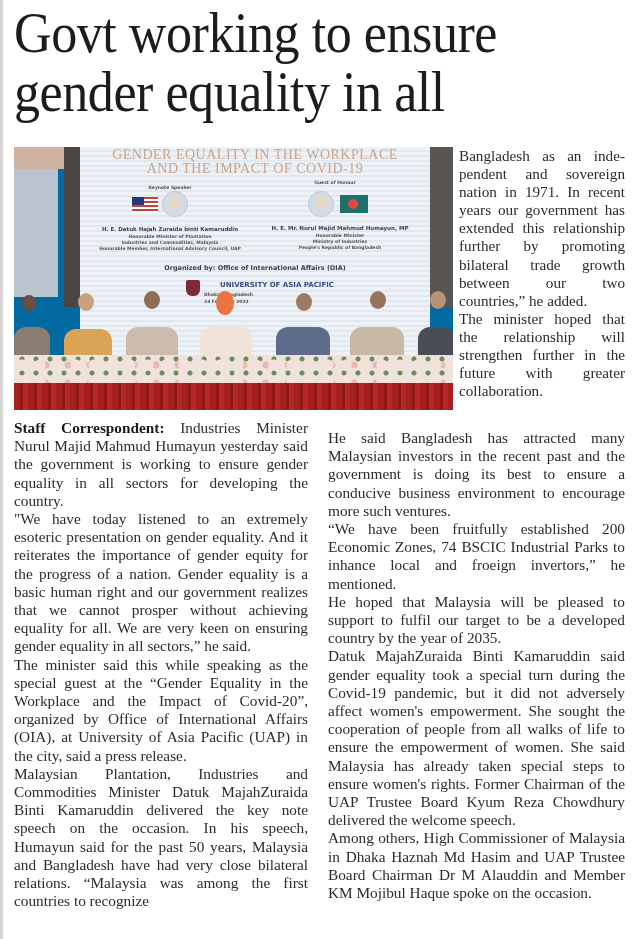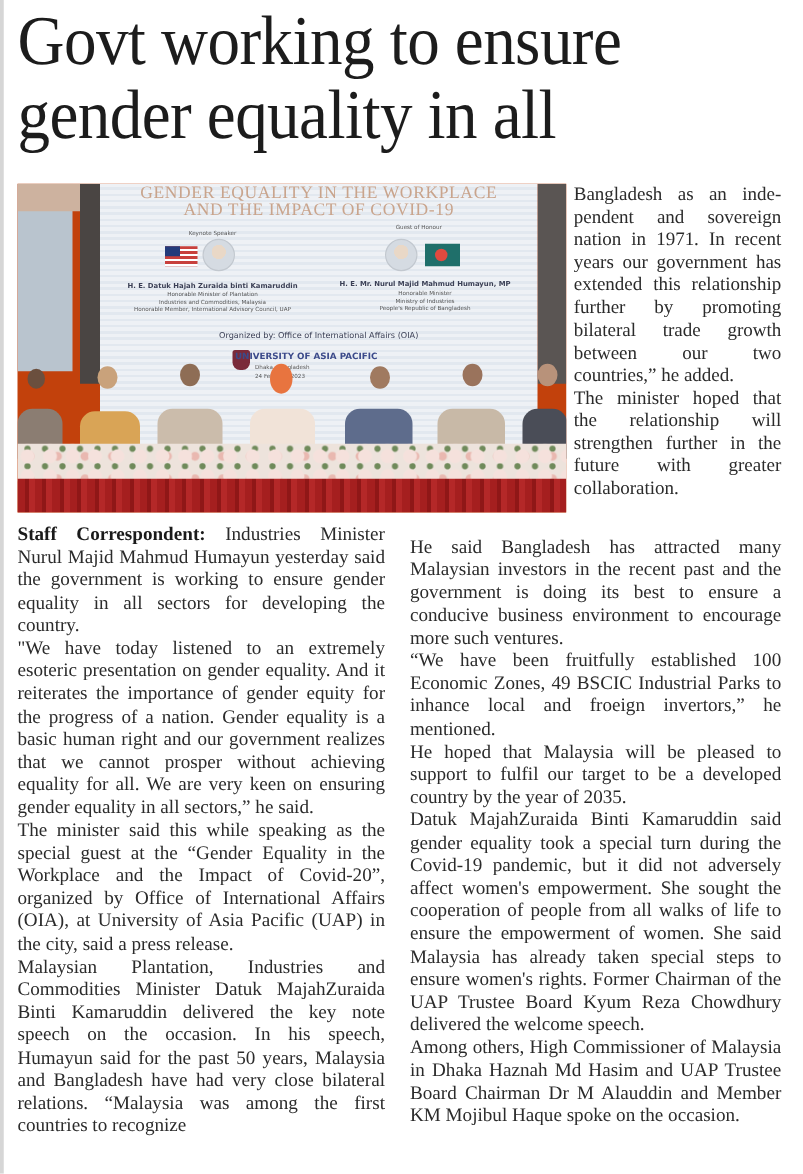--- a/index.html
+++ b/index.html
@@ -20,36 +20,36 @@
       font-size: 56px; line-height: 58px;
       color: #1c1c1c; letter-spacing: -0.5px;
       transform: scaleX(0.93); transform-origin: left top;
       white-space: nowrap;
     }
     .headline div { height: 59px; }
 
     
     .photo {
       position: absolute; left: 14px; top: 147px; width: 439px; height: 263px;
-      overflow: hidden; background: #c2410c;
+      overflow: hidden; background: #0369a1;
     }
     .photo .wall-left { position:absolute; left:0; top:0; width:44px; height:150px; background:#b9c4ce; }
     .photo .wall-left-top { position:absolute; left:0; top:0; width:60px; height:22px; background:#cdb29f; }
     .photo .pillar-left { position:absolute; left:50px; top:0; width:16px; height:160px; background:#4a4543; }
     .photo .pillar-right { position:absolute; left:416px; top:0; width:23px; height:160px; background:#5a5553; }
     .photo .screen {
       position:absolute; left:66px; top:0; width:350px; height:215px;
       background: repeating-linear-gradient(180deg, #eef1f5 0px, #eef1f5 3px, #e2e8ef 3px, #e2e8ef 5px);
     }
     .screen .s-title {
       position:absolute; left:0; width:100%; text-align:center;
       font-family: "Liberation Serif", serif; color:#c9a48c; font-size:14px; letter-spacing:0.5px;
     }
     .screen .s-small {
-      position:absolute; font-family:"DejaVu Sans", sans-serif; font-size:4.5px; color:#555; text-align:center;
+      position:absolute; font-family:"DejaVu Sans", sans-serif; font-size:4.5px; color:#555; text-align:center;font-weight:bold;
     }
     .screen .s-name { font-size:5.5px; font-weight:bold; color:#3a3f55; }
     .screen .flag-my {
       position:absolute; width:26px; height:16px;
       background: repeating-linear-gradient(180deg, #c8403c 0 2px, #ffffff 2px 4px);
     }
     .screen .flag-my::before { content:""; position:absolute; left:0; top:0; width:12px; height:8px; background:#233a7a; }
     .screen .flag-bd { position:absolute; width:28px; height:18px; background:#1f6f6a; }
     .screen .flag-bd::before { content:""; position:absolute; left:8px; top:4px; width:10px; height:10px; border-radius:50%; background:#e04a3f; }
     .screen .portrait {
@@ -122,21 +122,21 @@
     <div class="s-small" style="left:220px; top:33px; width:70px;">Guest of Honour</div>
     <div class="portrait" style="left:228px; top:44px;"></div>
     <div class="flag-bd" style="left:260px; top:48px;"></div>
     <div class="s-small s-name" style="left:180px; top:78px; width:160px;">H. E. Mr. Nurul Majid Mahmud Humayun, MP</div>
     <div class="s-small" style="left:180px; top:86px; width:160px;">Honorable Minister</div>
     <div class="s-small" style="left:180px; top:92px; width:160px;">Ministry of Industries</div>
     <div class="s-small" style="left:180px; top:98px; width:160px;">People's Republic of Bangladesh</div>
 
     <div class="s-small" style="left:60px; top:117px; width:230px; font-size:6.5px; color:#3a3f55;">Organized by: Office of International Affairs (OIA)</div>
     <div class="crest" style="left:106px; top:133px;"></div>
-    <div class="uni" style="left:108px; top:134px;">UNIVERSITY OF ASIA PACIFIC</div>
+    <div class="uni" style="left:140px; top:134px;">UNIVERSITY OF ASIA PACIFIC</div>
     <div class="s-small" style="left:124px; top:145px; width:80px; text-align:left;">Dhaka, Bangladesh</div>
     <div class="s-small" style="left:124px; top:152px; width:80px; text-align:left;">24 February 2023</div>
   </div>
 
   <div class="people">
     <div class="person" style="left:0; width:36px; height:40px; background:#8b7d72;"></div>
     <div class="head" style="left:8px; top:-2px; width:14px; height:16px; background:#6b4f3e;"></div>
     <div class="person" style="left:50px; width:48px; height:38px; background:#d9a456;"></div>
     <div class="head" style="left:64px; top:-4px; width:16px; height:18px; background:#c9a27b;"></div>
     <div class="person" style="left:112px; width:52px; height:40px; background:#cbbcab;"></div>
@@ -162,17 +162,17 @@
 
 <div class="col col-left">
   <p><span class="byline">Staff Correspondent:</span><span> Industries Minister Nurul Majid Mahmud Humayun yesterday said the government is working to ensure gender equality in all sectors for developing the country.</span></p>
   <p>"We have today listened to an extremely esoteric presentation on gender equality. And it reiterates the importance of gender equity for the progress of a nation. Gender equality is a basic human right and our gov­ernment realizes that we cannot prosper without achieving equality for all. We are very keen on ensuring gender equality in all sectors,” he said.</p>
   <p>The minister said this while speaking as the special guest at the “Gender Equality in the Workplace and the Impact of Covid-20”, organized by Office of International Affairs (OIA), at University of Asia Pacific (UAP) in the city, said a press release.</p>
   <p>Malaysian Plantation, Industries and Commodities Minister Datuk MajahZuraida Binti Kamaruddin delivered the key note speech on the occasion. In his speech, Humayun said for the past 50 years, Malaysia and Bangladesh have had very close bilateral relations. “Malaysia was among the first countries to recognize</p>
 </div>
 
 <div class="col col-right">
   <p>He said Bangladesh has attracted many Malaysian investors in the recent past and the government is doing its best to ensure a conducive business environment to encour­age more such ventures.</p>
-  <p>“We have been fruitfully established 100 Economic Zones, 49 BSCIC Industrial Parks to inhance local and froeign invertors,” he mentioned.</p>
+  <p>“We have been fruitfully established 200 Economic Zones, 74 BSCIC Industrial Parks to inhance local and froeign invertors,” he mentioned.</p>
   <p>He hoped that Malaysia will be pleased to support to fulfil our target to be a developed country by the year of 2035.</p>
   <p>Datuk MajahZuraida Binti Kamaruddin said gender equality took a special turn during the Covid-19 pandemic, but it did not adversely affect women's empowerment. She sought the cooperation of people from all walks of life to ensure the empowerment of women. She said Malaysia has already taken special steps to ensure women's rights. Former Chairman of the UAP Trustee Board Kyum Reza Chowdhury delivered the welcome speech.</p>
   <p>Among others, High Commissioner of Malaysia in Dhaka Haznah Md Hasim and UAP Trustee Board Chairman Dr M Alauddin and Member KM Mojibul Haque spoke on the occasion.</p>
 </div>
 
 </body></html>

